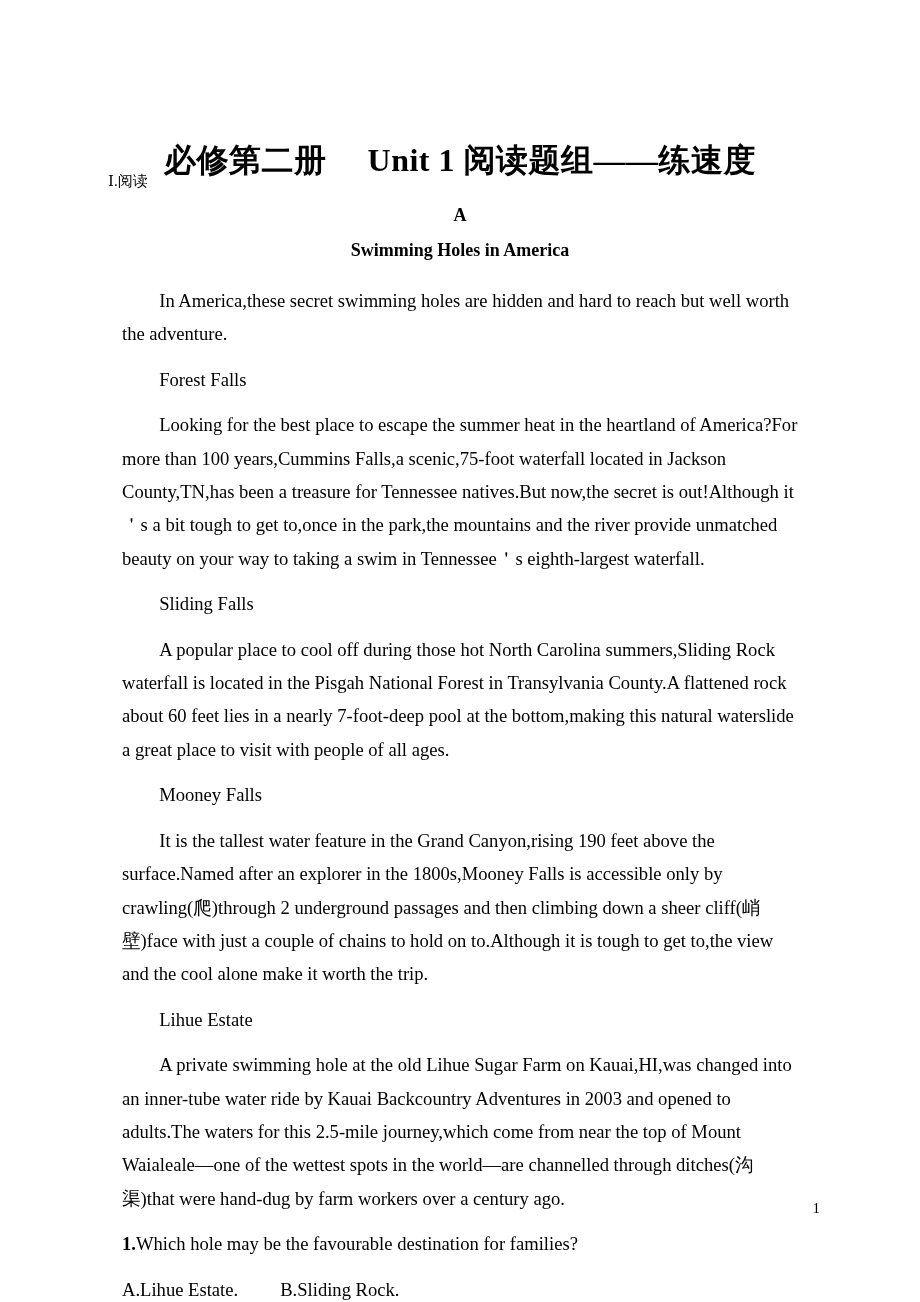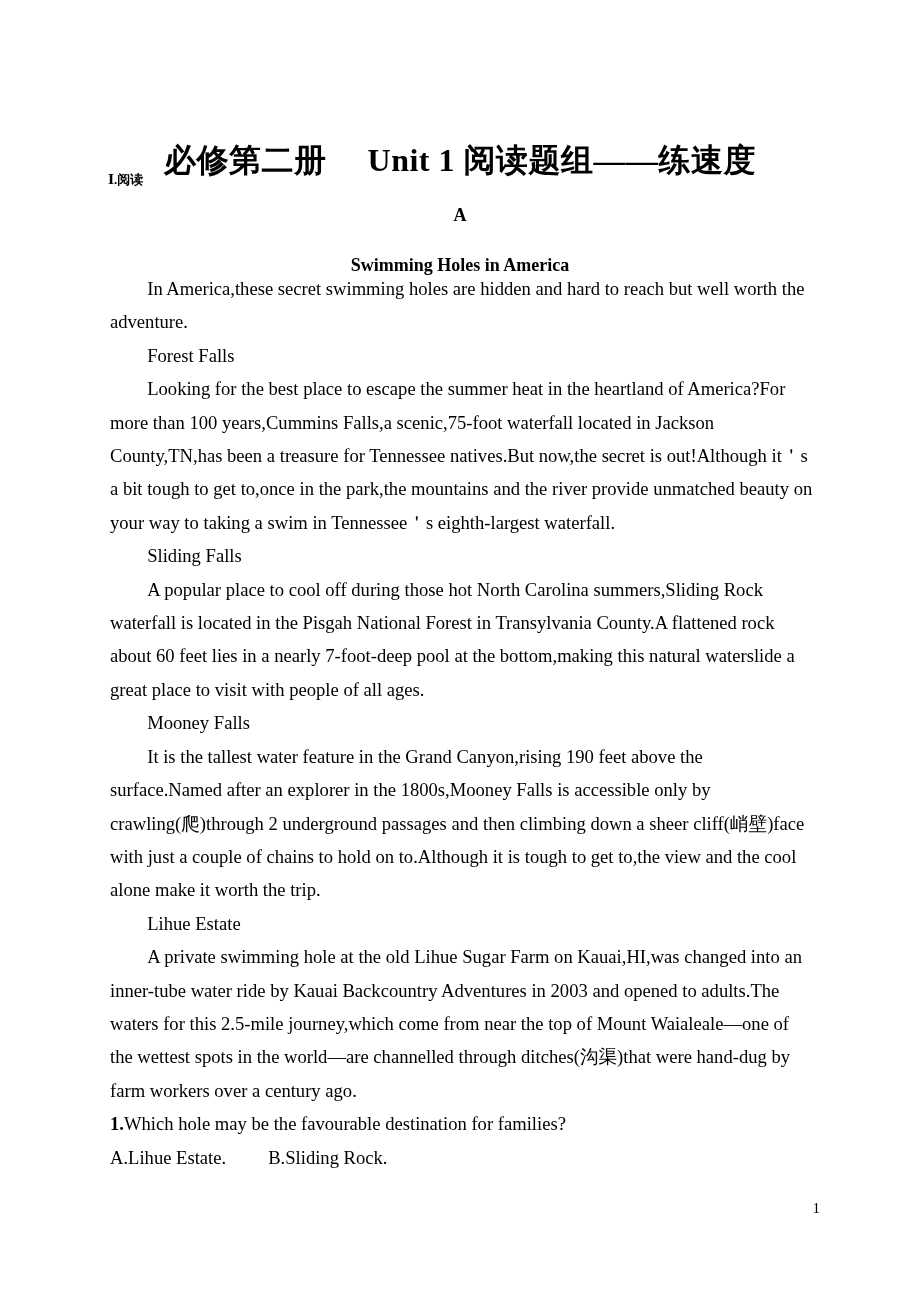--- a/index.html
+++ b/index.html
@@ -37,55 +37,54 @@
     letter-spacing: 0.5px;
     line-height: 1.25;
     white-space: pre;
     margin-top: 28px;
   }
 
   .section-label {
     position: absolute;
     left: 108px;
     top: 172px;
-    font-size: 13px;
-    font-weight: bold;
+    font-size: 15px;
+    font-weight: normal;
     line-height: 1.3;
   }
 
   
   .center-head {
     position: absolute;
     left: 0;
     width: 920px;
     text-align: center;
     font-weight: bold;
   }
   .letter-head {
     top: 205px;
     font-size: 18px;
   }
   .passage-title {
     top: 240px;
     font-size: 18px;
-    margin-top: 15px;
   }
 
   
   .body-block {
     position: absolute;
     left: 110px;
     top: 272px;
     width: 706px;
     font-size: 18.6px;
     line-height: 33.4px;
     text-align: left;
   }
   .body-block p {
-    margin: 0;
+    margin: 12px;
     text-indent: 0;
     word-spacing: 0px;
   }
   .body-block p.indented {
     text-indent: 2em;
   }
   .body-block p.subhead {
     text-indent: 2em;
   }
 

